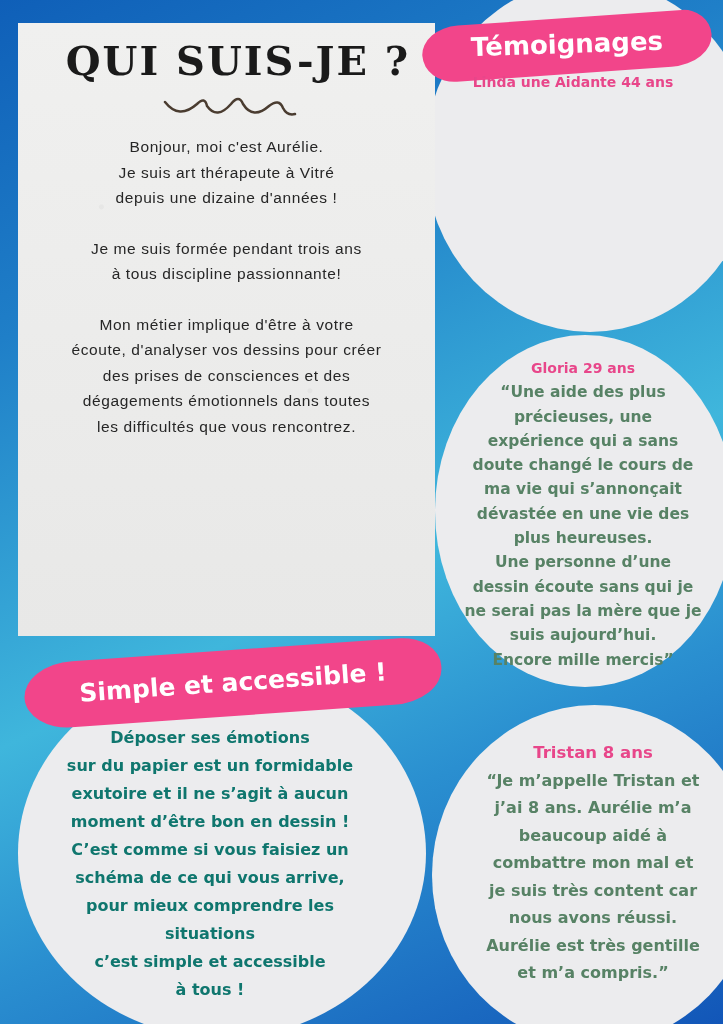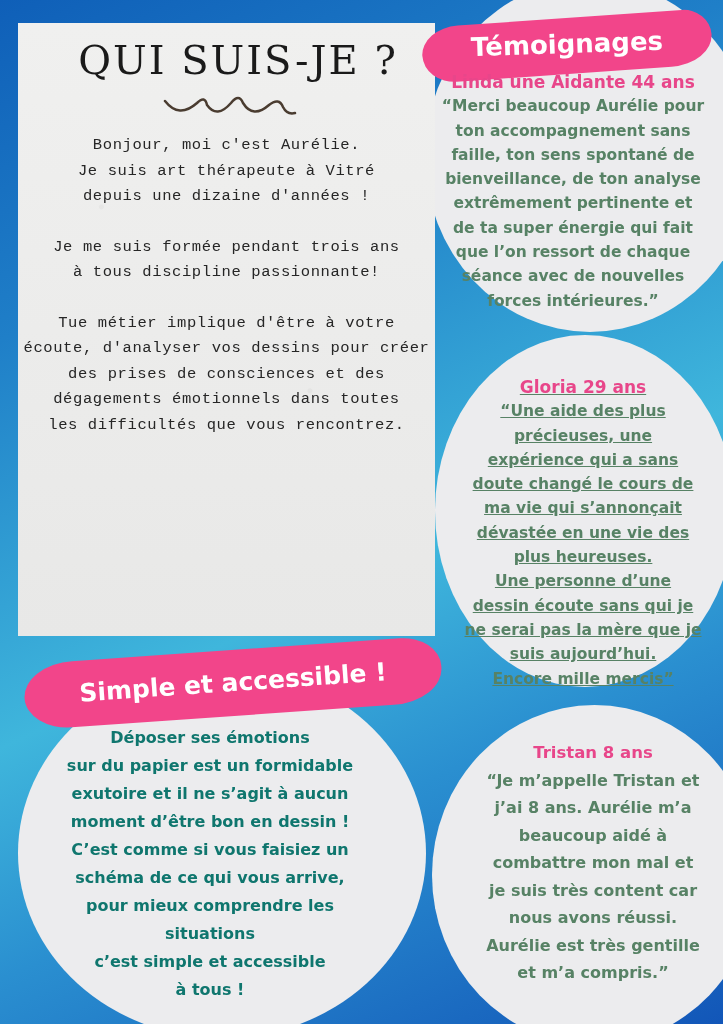--- a/index.html
+++ b/index.html
@@ -15,26 +15,26 @@
       radial-gradient(circle at 20% 30%, rgba(0,0,0,0.03) 0 2px, transparent 3px),
       radial-gradient(circle at 70% 60%, rgba(0,0,0,0.03) 0 2px, transparent 3px),
       linear-gradient(180deg, #f0f0ef, #e8e8e7);
     box-sizing: border-box;
     text-align: center;
     color: #2a2a2a;
   }
   .title {
     margin-top: 14px;
     font-family: "DejaVu Serif", serif;
-    font-size: 40px; letter-spacing: 2px; color: #1a1a1a; font-weight: normal; padding-left: 23px;
+    font-size: 40px; letter-spacing: 2px; color: #1a1a1a; font-weight: bold; padding-left: 23px;
   }
   .wave { display: block; margin: 6px auto 0; }
   .intro {
     margin-top: 14px;
-    font-family: Liberation Mono, monospace;
+    font-family: Liberation Sans, sans-serif;
     font-size: 15.5px; line-height: 25.5px; letter-spacing: 0.6px; color: #262626;
   }
   .intro p { margin: 0 0 25px 0; white-space: pre-line; }
   .bubble {
     position: absolute; background: #ececee; border-radius: 50%;
   }
   .b1 { left: 425px; top: -20px; width: 330px; height: 352px; }
   .b2 { left: 435px; top: 335px; width: 300px; height: 352px; }
   .b3 { left: 432px; top: 705px; width: 325px; height: 340px; }
   .b4 { left: 18px; top: 668px; width: 408px; height: 370px; }
@@ -53,24 +53,24 @@
   .blob-simple {
     left: 24px; top: 650px; width: 418px; height: 66px;
     border-radius: 50px 40px 50px 45px / 34px 30px 34px 32px;
     transform: rotate(-4deg);
     font-size: 25px; line-height: 66px;
   }
   .testimonial {
     position: absolute; text-align: center;
     font-weight: bold; font-size: 15.5px; line-height: 24.3px; color: #578265;
   }
-  .testimonial .name { color: #e8468a; font-size: 17px; }
+  .testimonial .name { color: #e8468a; font-size: 14px; }
   .testimonial .quote { white-space: pre-line; }
   .t1 { left: 432px; top: 70px; width: 282px; }
-  .t2 { left: 448px; top: 375px; width: 270px; text-decoration: underline; }
+  .t2 { left: 448px; top: 356px; width: 270px; }
   .t3 { left: 450px; top: 739px; width: 286px; font-size: 16px; line-height: 27.5px; }
   .t3 .name { font-size: 16.5px; }
   .simple-text {
     position: absolute; left: 30px; top: 724px; width: 360px; text-align: center;
     font-weight: bold; font-size: 16px; line-height: 28px; color: #0f766e;
     white-space: pre-line;
   }
 </style>
 </head>
 <body>
@@ -84,43 +84,34 @@
   <div class="title">QUI SUIS-JE ?</div>
   <svg class="wave" width="140" height="30" viewBox="0 0 140 30">
     <path d="M8 12 Q22 30 40 14 Q48 6 50 16 Q60 30 74 14 Q82 4 86 14 Q96 30 112 16 Q122 8 126 18 Q130 26 138 24" fill="none" stroke="#4a3c30" stroke-width="2.5" stroke-linecap="round"></path>
   </svg>
   <div class="intro">
     <p>Bonjour, moi c'est Aurélie.
 Je suis art thérapeute à Vitré
 depuis une dizaine d'années !</p>
     <p>Je me suis formée pendant trois ans
 à tous discipline passionnante!</p>
-    <p>Tue métier implique d'être à votre
+    <p>Mon métier implique d'être à votre
 écoute, d'analyser vos dessins pour créer
 des prises de consciences et des
 dégagements émotionnels dans toutes
 les difficultés que vous rencontrez.</p>
   </div>
 </div>
 
 <div class="blob blob-testimonials">
   <span>Témoignages</span>
 </div>
 
 <div class="testimonial t1">
   <div class="name">Linda une Aidante 44 ans</div>
-  <div class="quote">“Merci beaucoup Aurélie pour
-ton accompagnement sans
-faille, ton sens spontané de
-bienveillance, de ton analyse
-extrêmement pertinente et
-de ta super énergie qui fait
-que l’on ressort de chaque
-séance avec de nouvelles
-forces intérieures.”</div>
 </div>
 
 <div class="testimonial t2">
   <div class="name">Gloria 29 ans</div>
   <div class="quote">“Une aide des plus
 précieuses, une
 expérience qui a sans
 doute changé le cours de
 ma vie qui s’annonçait
 dévastée en une vie des

